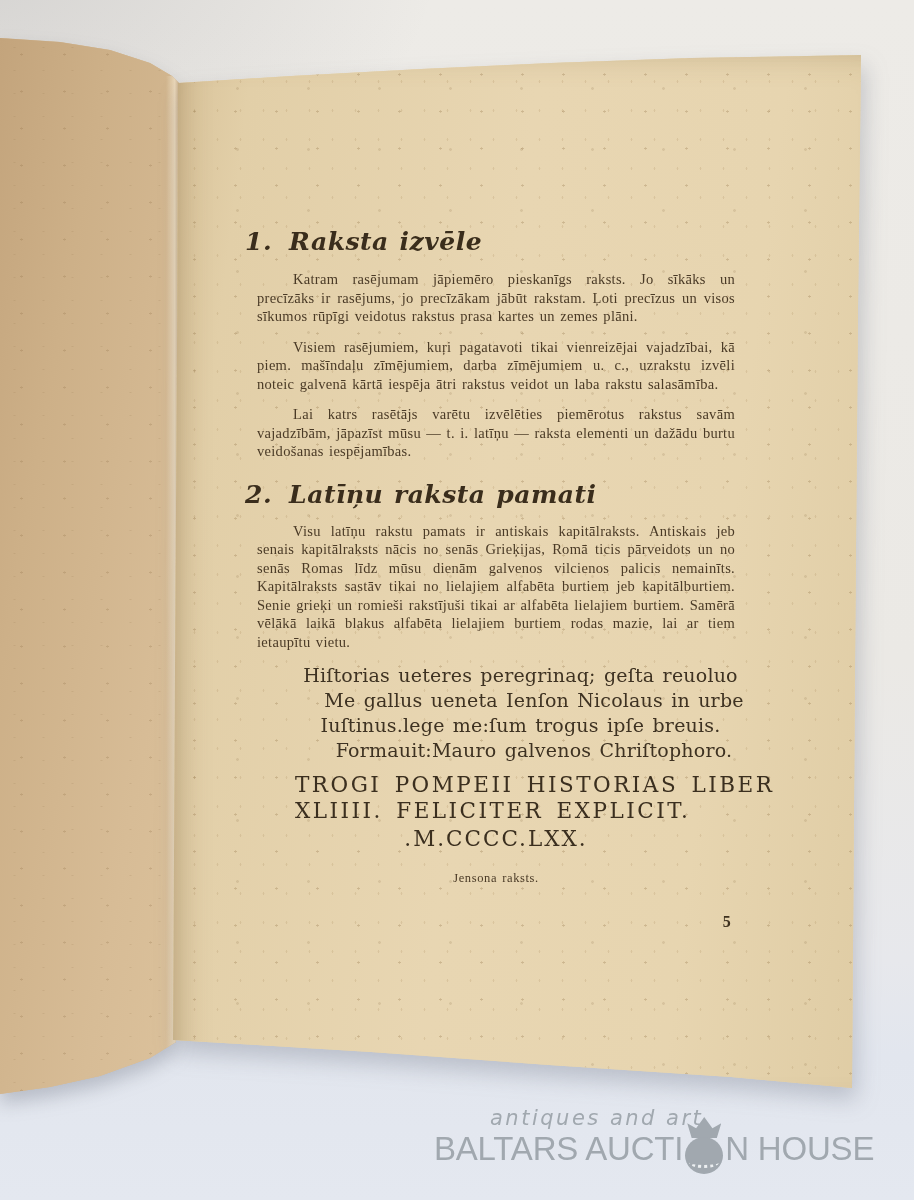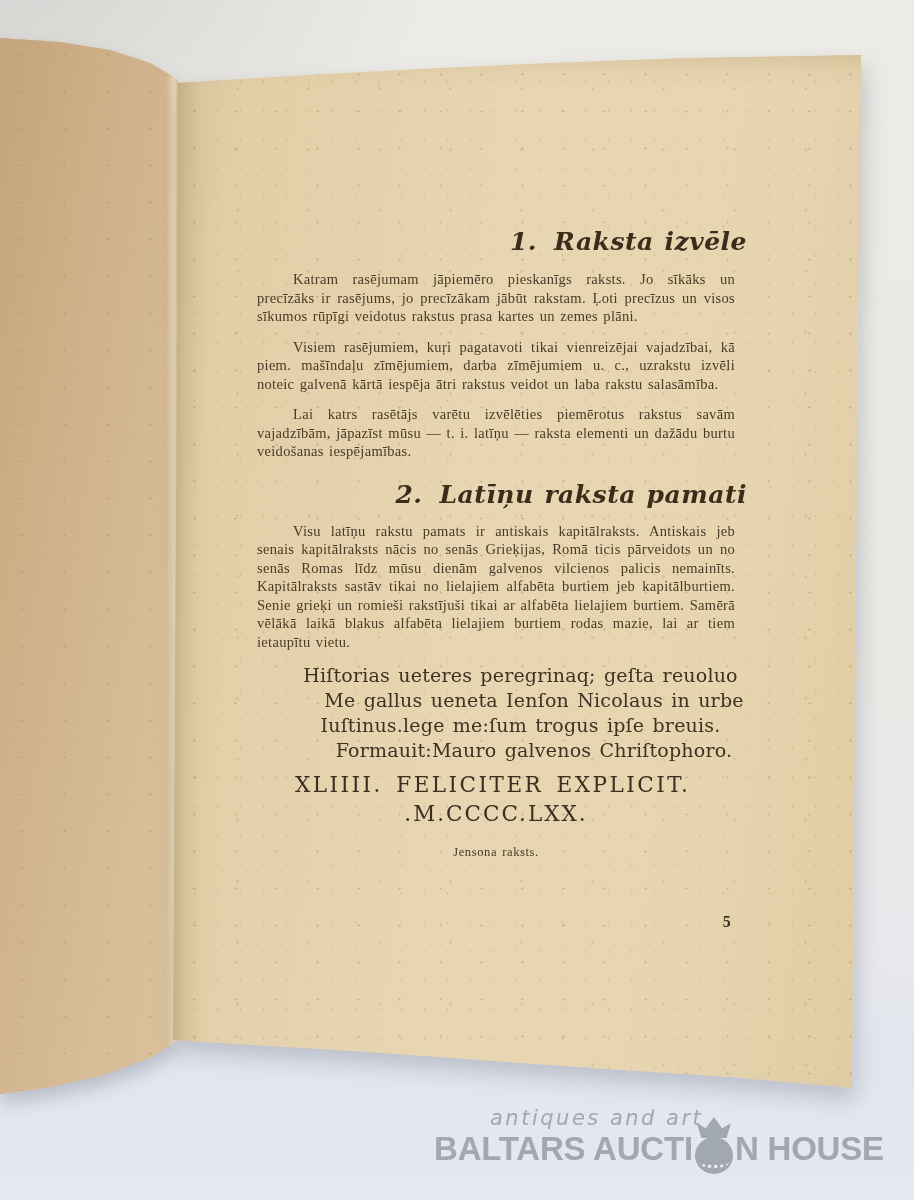--- a/index.html
+++ b/index.html
@@ -36,21 +36,21 @@
       linear-gradient(97deg,#d8c299 0%,#e2cfa8 10%,#e8d6b2 45%,#e7d5b0 75%,#dfcca4 100%);
     background-size:41px 37px,23px 29px,71px 61px,100% 100%;
     background-position:3px 7px,12px 18px,31px 9px,0 0;
     box-shadow:inset 24px 0 32px -18px rgba(100,70,30,.35),inset 0 28px 32px -22px rgba(120,90,45,.22);}
   
   .content{position:absolute;left:74px;top:178px;width:502px;
     color:#4a3a26;font-size:14.5px;line-height:18.5px;text-align:justify;
     letter-spacing:.3px;word-spacing:1.5px;}
   .heading{font-family:"DejaVu Serif",serif;font-weight:bold;font-style:italic;
     font-size:25px;line-height:30px;letter-spacing:.5px;color:#3a2d1c;
-    text-align:right;margin:0 0 13px 0;}
+    text-align:left;margin:0 0 13px 0;}
   .heading .hnum{margin-right:17px;}
   .content p{margin:12px;text-indent:36px;}
   .h2{margin-top:19px;margin-bottom:5px;}
   .specimen{margin:10px 0 0 49px;font-family:"DejaVu Serif",serif;
     font-size:19px;line-height:25px;letter-spacing:.2px;color:#3e3222;
     text-align:center;text-indent:0;word-spacing:2px;}
   .specimen .sline{white-space:nowrap;}
   .specimen .sline:nth-child(even){padding-left:27px;}
   .caps{margin:9px 0 0 50px;font-family:"DejaVu Serif",serif;
     font-size:21.5px;line-height:25.5px;letter-spacing:2.5px;color:#3b2f1f;
@@ -58,21 +58,21 @@
   .caps .cline{white-space:nowrap;}
   .dateline{margin-top:7px;text-align:center;font-family:"DejaVu Serif",serif;
     font-size:21.5px;letter-spacing:2px;color:#3b2f1f;}
   .caption{margin-top:20px;text-align:center;font-size:12.5px;letter-spacing:.6px;color:#4a3a26;}
   .pagenum{position:absolute;top:686px;right:16px;font-weight:bold;font-size:16px;color:#3e311f;}
   
   .watermark{position:absolute;left:428px;top:1100px;width:440px;height:90px;opacity:.9;pointer-events:none;}
   .wm-script{position:absolute;left:62px;top:6px;font-family:"DejaVu Sans",sans-serif;
     font-style:italic;font-size:21px;letter-spacing:2.5px;color:#9aa2a9;}
   .wm-main{position:absolute;left:6px;top:26px;display:flex;align-items:center;
-    font-family:"Liberation Sans",sans-serif;font-weight:bold;font-size:33px;
+    font-family:"Liberation Sans",sans-serif;font-weight:normal;font-size:33px;
     letter-spacing:-.2px;color:#9aa2a9;white-space:nowrap;}
   .orb{position:relative;display:inline-block;width:40px;height:46px;margin:0 1px;transform:translateY(2px);}
   .crown{position:absolute;left:3px;top:-11px;width:34px;height:21px;background:#9aa2a9;
     clip-path:polygon(0 30%,26% 54%,50% 0,74% 54%,100% 30%,87% 100%,13% 100%);}
   .ball{position:absolute;left:1px;top:9px;width:38px;height:37px;border-radius:50%;background:#9aa2a9;}
   .ball::after{content:"";position:absolute;left:4px;right:4px;top:54%;height:8px;
     border-bottom:3px dotted #eef0f2;border-radius:50%;}
 </style>
 </head>
 <body>
@@ -102,20 +102,21 @@
         <p>Visu latīņu rakstu pamats ir antiskais kapitālraksts. Antiskais jeb senais kapitālraksts nācis no senās Grieķijas, Romā ticis pārveidots un no senās Romas līdz mūsu dienām galvenos vilcienos palicis nemainīts. Kapitālraksts sastāv tikai no lielajiem alfabēta burtiem jeb kapitālburtiem. Senie grieķi un romieši rakstījuši tikai ar alfabēta lielajiem burtiem. Samērā vēlākā laikā blakus alfabēta lielajiem burtiem rodas mazie, lai ar tiem ietaupītu vietu.</p>
 
         <div class="specimen">
           <div class="sline">Hiſtorias ueteres peregrinaq; geſta reuoluo</div>
           <div class="sline">Me gallus ueneta Ienſon Nicolaus in urbe</div>
           <div class="sline">Iuſtinus.lege me:ſum trogus ipſe breuis.</div>
           <div class="sline">Formauit:Mauro galvenos Chriſtophoro.</div>
         </div>
 
         <div class="caps">
+          <div class="cline">TROGI POMPEII HISTORIAS LIBER</div>
           <div class="cline">XLIIII. FELICITER EXPLICIT.</div>
         </div>
 
         <div class="dateline">.M.CCCC.LXX.</div>
         <div class="caption">Jensona raksts.</div>
 
         <div class="pagenum">5</div>
       </div>
     </div>
   </div>

